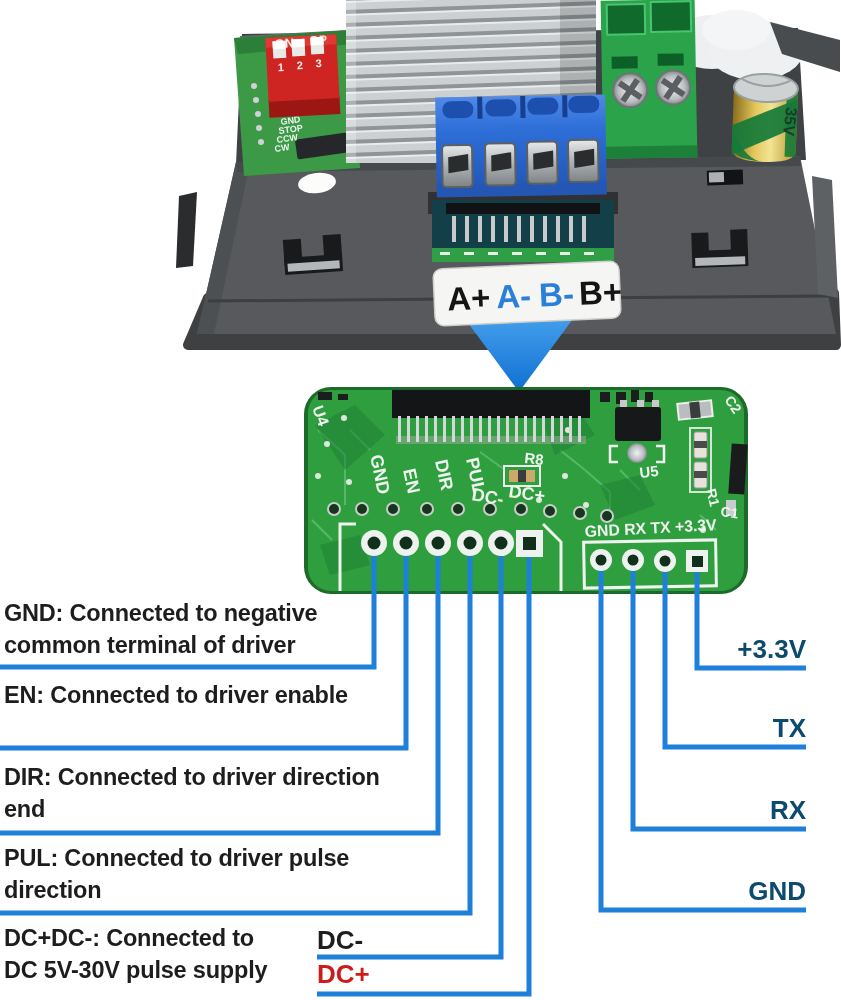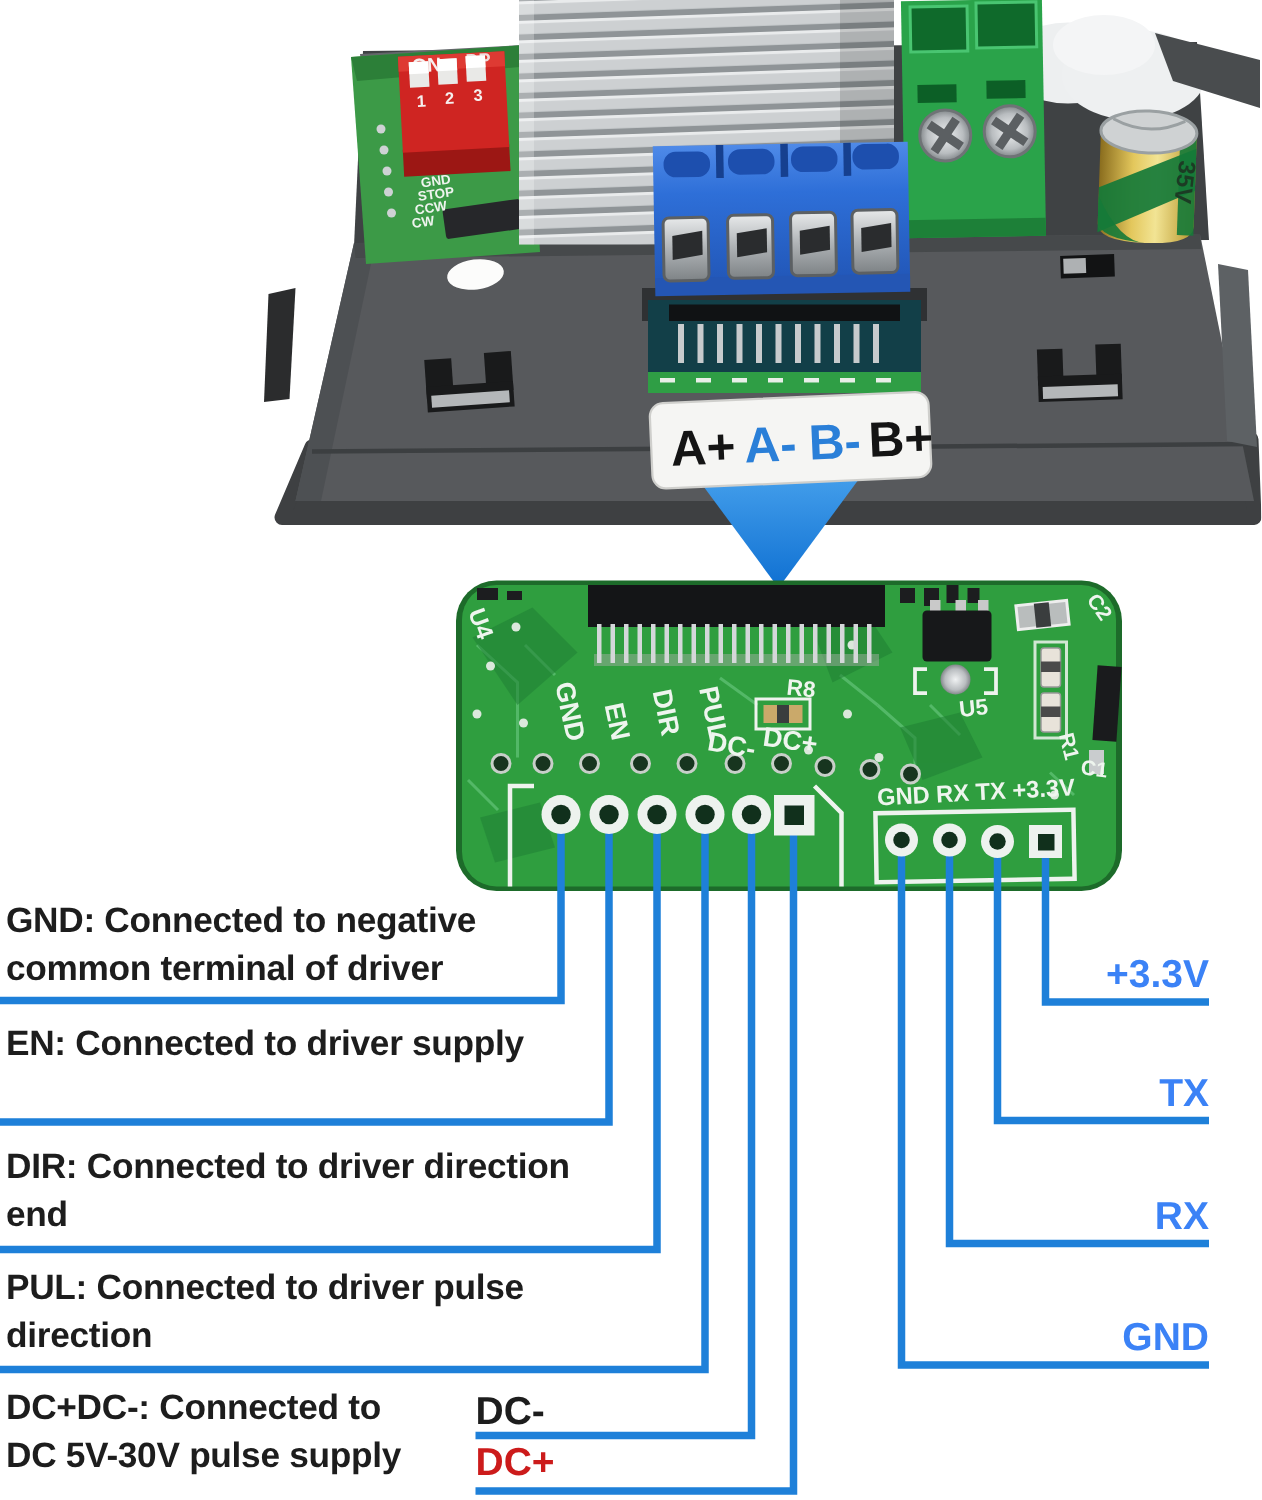--- a/index.html
+++ b/index.html
@@ -5,21 +5,21 @@
   html,body{margin:0;padding:0;background:#ffffff;}
   #stage{position:relative;width:841px;height:1000px;background:#fff;overflow:hidden;
          font-family:"Liberation Sans",sans-serif;}
   #gfx{position:absolute;left:0;top:0;}
   .ann{position:absolute;left:4px;width:460px;font:700 23.5px/32px "Liberation Sans",sans-serif;
        color:#1d1d1d;letter-spacing:-0.2px;white-space:nowrap;}
   .ann span{display:block;}
   .pinlab{position:absolute;font:700 26px/32px "Liberation Sans",sans-serif;color:#1d1d1d;white-space:nowrap;}
   .pinlab.red{color:#cc1b1b;}
   .rlab{position:absolute;right:35px;text-align:right;font:700 26px/34px "Liberation Sans",sans-serif;
-        color:#3b82f6;white-space:nowrap;}
+        color:#0c4a6e;white-space:nowrap;}
   svg text{font-family:"Liberation Sans",sans-serif;}
 </style>
 </head>
 <body>
 
 <div id="stage">
 
   <svg id="gfx" width="841" height="1000" viewBox="0 0 841 1000">
     <defs>
       <pattern id="fins" width="10" height="13" patternUnits="userSpaceOnUse" patternTransform="rotate(-2)">
@@ -410,21 +410,21 @@
         <rect x="692" y="556" width="11" height="11"></rect>
       </g>
     </g>
   </svg>
 
   <div class="ann" style="top:597px">
     <span>GND: Connected to negative</span>
     <span>common terminal of driver</span>
   </div>
   <div class="ann" style="top:679px">
-    <span>EN: Connected to driver supply</span>
+    <span>EN: Connected to driver enable</span>
   </div>
   <div class="ann" style="top:761px">
     <span>DIR: Connected to driver direction</span>
     <span>end</span>
   </div>
   <div class="ann" style="top:842px">
     <span>PUL: Connected to driver pulse</span>
     <span>direction</span>
   </div>
   <div class="ann" style="top:922px">

